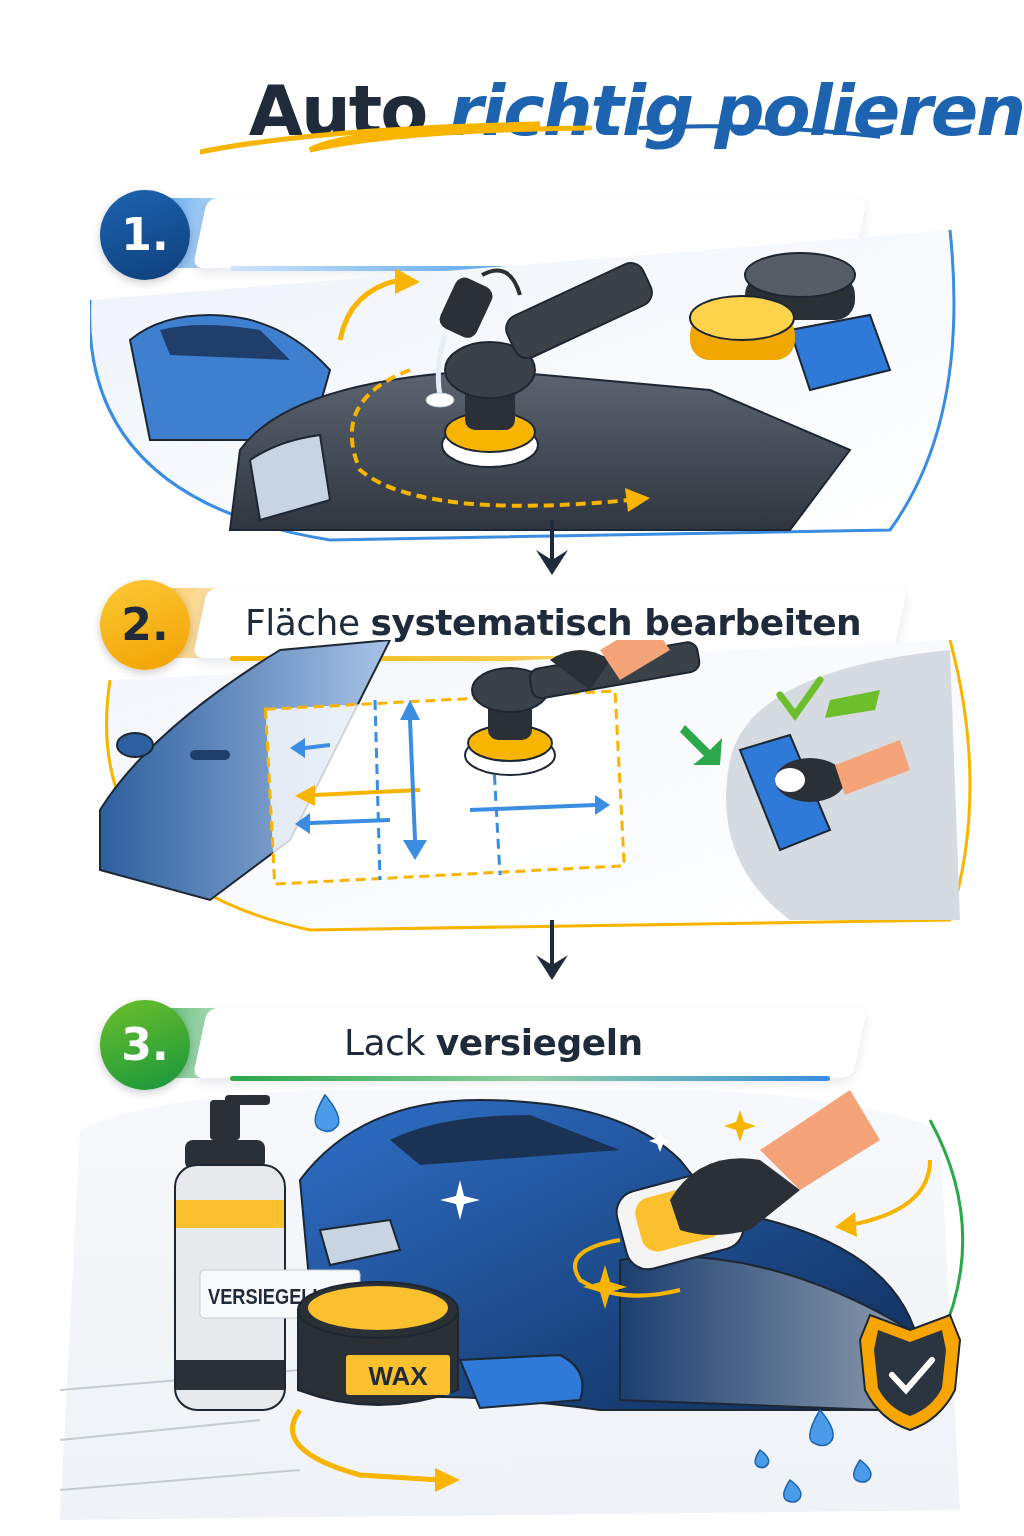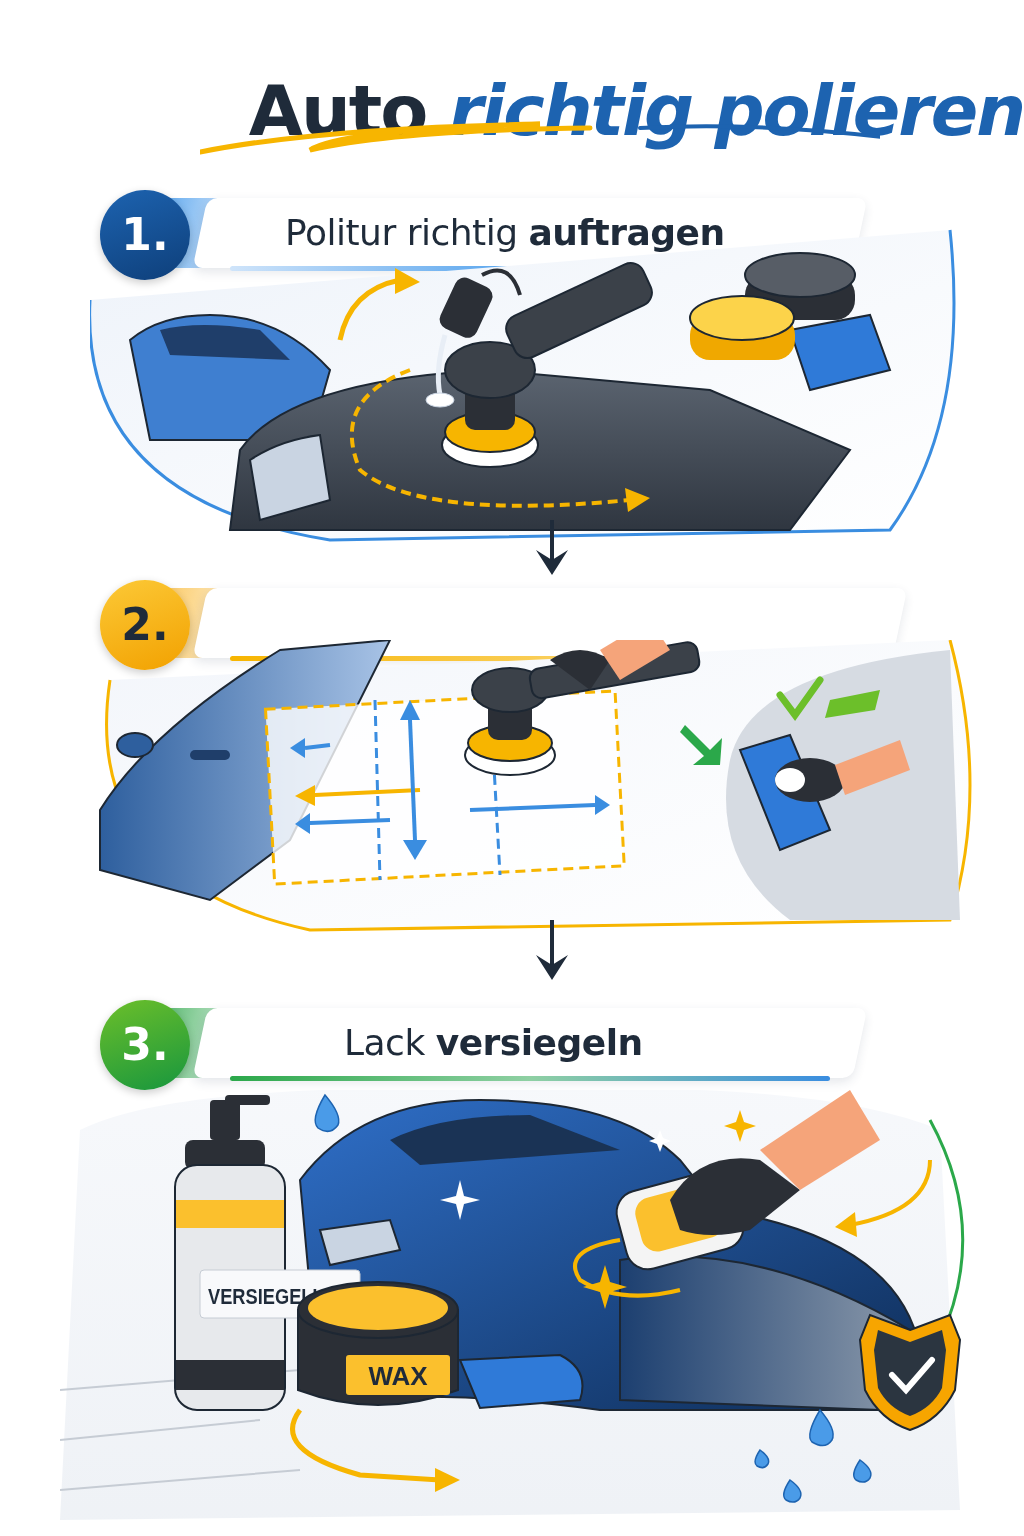--- a/index.html
+++ b/index.html
@@ -48,23 +48,20 @@
 <svg class="title-swoosh" width="680" height="40" viewBox="0 0 680 40">
   <path d="M0 32 Q120 8 340 4 Q140 10 110 30 Q200 10 390 8" fill="none" stroke="#f7b500" stroke-width="5" stroke-linecap="round"></path>
   <path d="M440 8 Q560 2 690 18" fill="none" stroke="#1d63b0" stroke-width="4" stroke-linecap="round"></path>
 </svg>
 
 <div class="step" style="top:190px;">
   <div class="step-header" style="width:780px;">
     <div class="badge-tail" style="background:linear-gradient(90deg,#5aa6ee,#cfe4fa);"></div>
     <div class="banner" style="width:660px;"></div>
     <div class="badge" style="background:linear-gradient(160deg,#1d63b0,#0e3f7a);">1.</div>
-    <div class="banner-label" style="left:185px;">
-      <span>Politur richtig </span><b>auftragen</b>
-    </div>
     <div class="underline" style="width:560px;background:linear-gradient(90deg,#cfe4fa,#5aa6ee,#cfe4fa);"></div>
   </div>
 
   <svg class="scene" style="left:90px;top:30px;" width="870" height="330" viewBox="0 0 870 330">
     <defs>
       <linearGradient id="bg1" x1="0" y1="0" x2="1" y2="1">
           <stop offset="0" stop-color="#eef3fa"></stop>
           <stop offset="1" stop-color="#ffffff"></stop>
         </linearGradient>
       <linearGradient id="hood" x1="0" y1="0" x2="0" y2="1">
@@ -118,20 +115,23 @@
     <line x1="20" y1="0" x2="20" y2="45" stroke="#1f2b3a" stroke-width="4"></line>
     <polygon points="4,30 20,55 36,30 20,40" fill="#1f2b3a"></polygon>
   </svg>
 </div>
 
 <div class="step" style="top:580px;">
   <div class="step-header" style="width:800px;">
     <div class="badge-tail" style="background:linear-gradient(90deg,#fbc860,#fdebc6);"></div>
     <div class="banner" style="width:700px;"></div>
     <div class="badge" style="background:linear-gradient(160deg,#fcc937,#f2a100);color:#1f2b3a;">2.</div>
+    <div class="banner-label" style="left:145px;">
+      <span>Fläche </span><b>systematisch bearbeiten</b>
+    </div>
     <div class="underline" style="width:640px;background:linear-gradient(90deg,#f7b500,#fde7b0);"></div>
   </div>
 
   <svg class="scene" style="left:90px;top:60px;" width="890" height="320" viewBox="0 0 890 320">
     <defs>
       <linearGradient id="bg2" x1="0" y1="0" x2="1" y2="1">
           <stop offset="0" stop-color="#f3f6fb"></stop>
           <stop offset="1" stop-color="#ffffff"></stop>
         </linearGradient>
       <linearGradient id="door" x1="0" y1="0" x2="1" y2="0">

